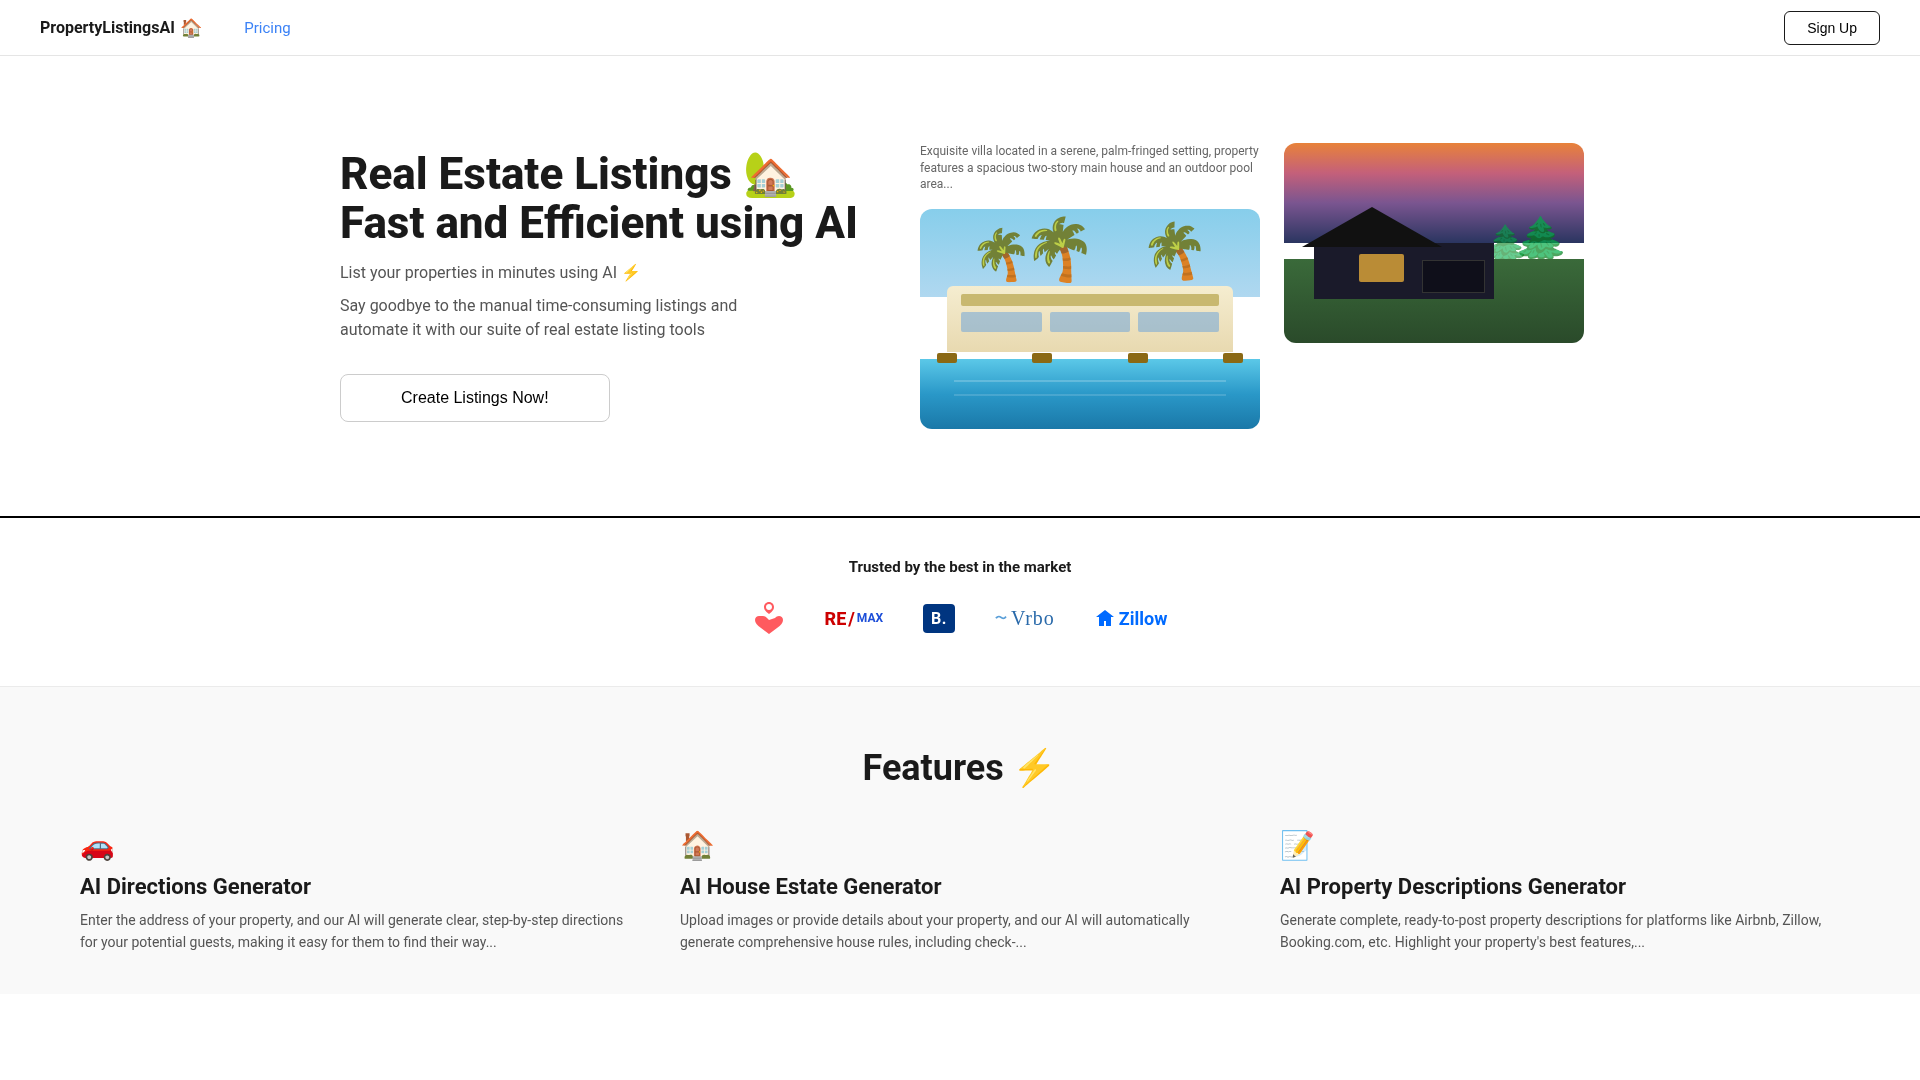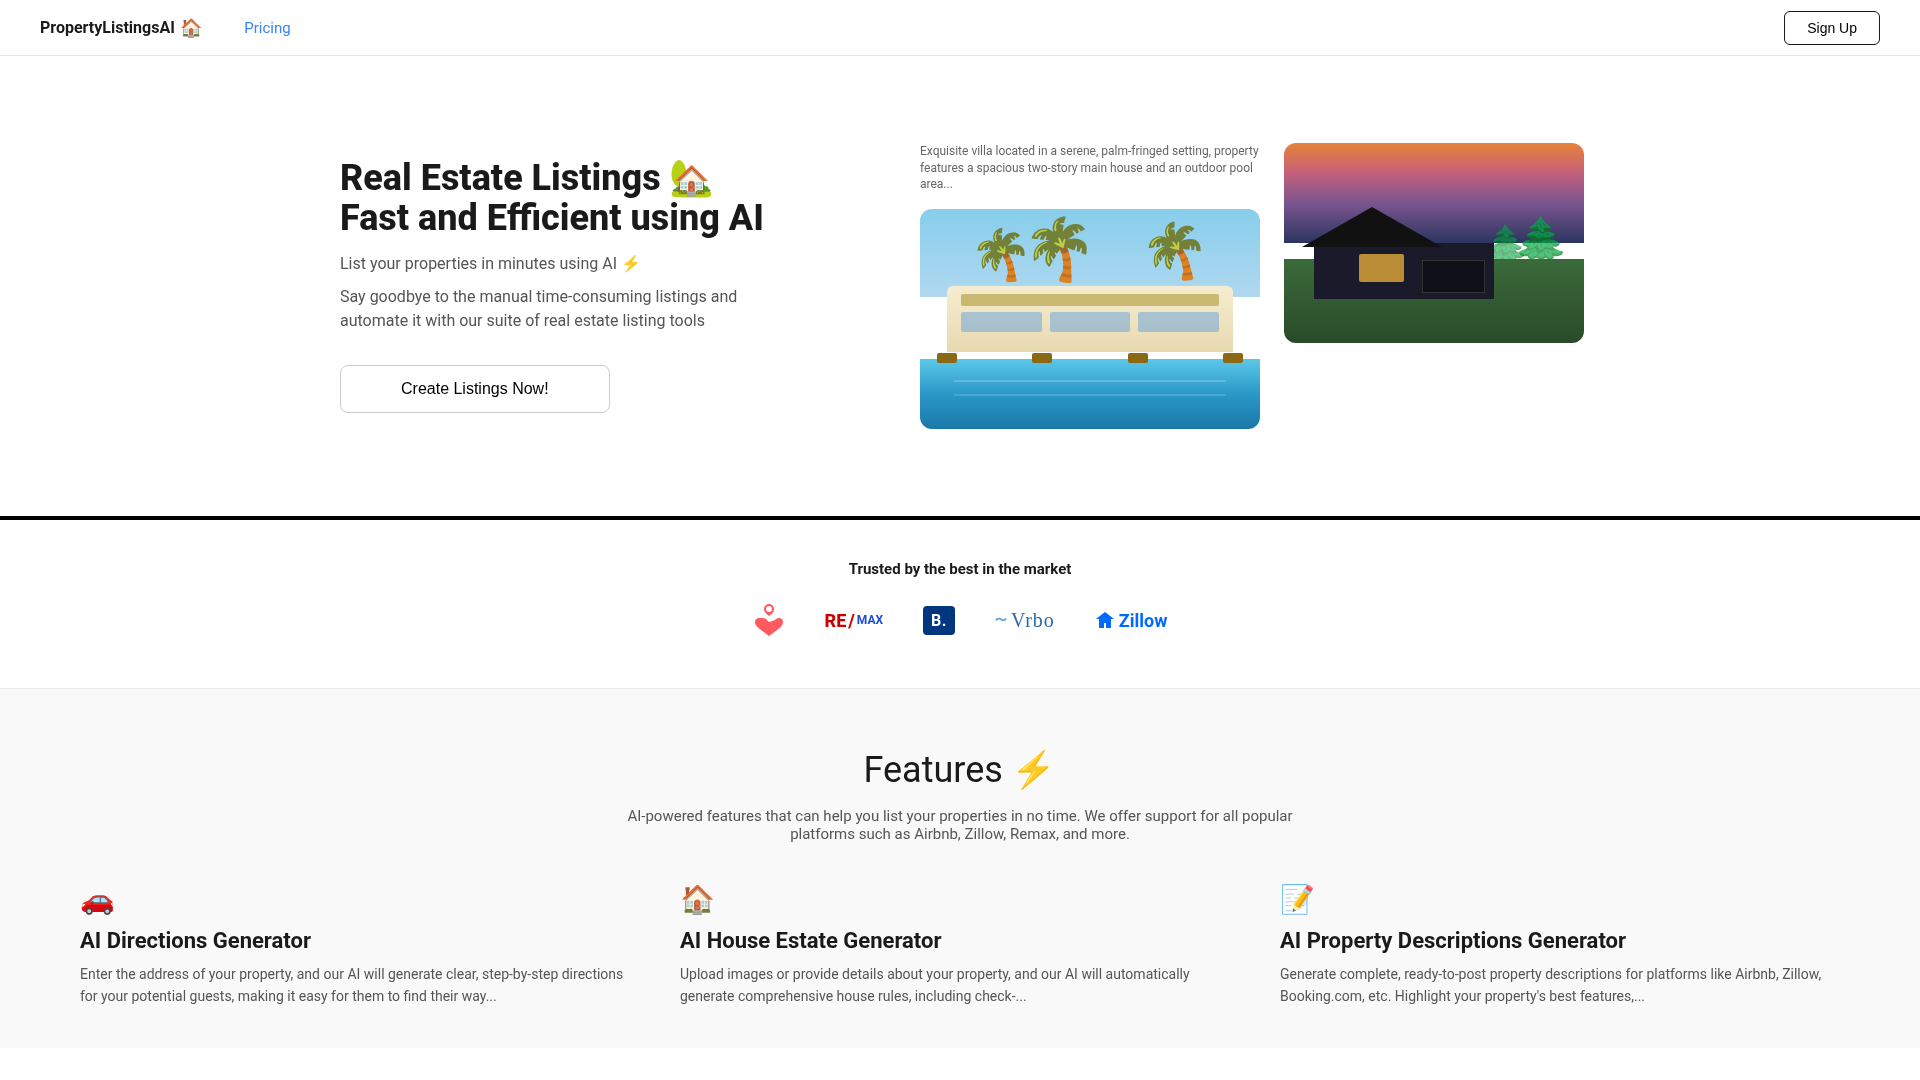--- a/index.html
+++ b/index.html
@@ -21,21 +21,21 @@
       transition: background 0.15s;
     }
 
     
     .hero {
       display: flex; align-items: center; justify-content: space-between;
       padding: 60px 80px 60px 80px; max-width: 1400px; margin: 0 auto;
       min-height: 460px;
     }
     .hero-left { flex: 0 0 520px; }
-    .hero-title { font-size: 36px; font-weight: 800; line-height: 1.1; margin-bottom: 16px; }
+    .hero-title { font-size: 44px; font-weight: 800; line-height: 1.1; margin-bottom: 16px; }
     .hero-subtitle { font-size: 16px; color: #555; margin-bottom: 12px; }
     .hero-desc { font-size: 16px; color: #555; line-height: 1.5; margin-bottom: 32px; max-width: 460px; }
     .btn-cta {
       display: inline-block; padding: 14px 60px; border: 1.5px solid #ccc;
       border-radius: 8px; background: #fff; font-size: 16px; font-weight: 500;
       cursor: pointer; transition: background 0.15s, border-color 0.15s;
     }
 
     
     .hero-right {
@@ -61,41 +61,41 @@
     .villa-scene {
       width: 100%; height: 100%; position: relative; overflow: hidden;
     }
     .villa-sky { position: absolute; top: 0; left: 0; right: 0; height: 40%; background: linear-gradient(180deg, #87CEEB 0%, #b0d8f0 100%); }
     
     .cabin-scene { width: 100%; height: 100%; position: relative; overflow: hidden; }
     .cabin-sky { position: absolute; top: 0; left: 0; right: 0; height: 50%; background: linear-gradient(180deg, #e8823a 0%, #c4607a 30%, #7a5590 60%, #2a3560 100%); }
 
     
     .trusted-section {
-      padding: 40px 40px 50px; text-align: center; border-top: 4px solid #000000;
+      padding: 40px 40px 50px; text-align: center; border-top: 2px solid #000000;
     }
     .trusted-title { font-size: 15px; font-weight: 700; margin-bottom: 24px; }
     .brands-row { display: flex; align-items: center; justify-content: center; gap: 40px; flex-wrap: wrap; }
     .brand-item { display: flex; align-items: center; font-size: 15px; font-weight: 600; }
     .brand-remax { display: flex; align-items: center; gap: 2px; }
     .remax-re { color: #cc0000; font-weight: 800; font-size: 18px; }
     .remax-slash { color: #cc0000; font-weight: 800; font-size: 18px; }
     .remax-max { color: #1d4ed8; font-weight: 700; font-size: 12px; }
     .brand-booking {
       background: #003580; color: #fff; padding: 5px 8px; border-radius: 4px;
       font-size: 16px; font-weight: 700; letter-spacing: 0.5px;
     }
     .brand-zillow { display: flex; align-items: center; gap: 4px; color: #006aff; font-weight: 700; font-size: 18px; }
 
     
     .features-section {
       background: #f9f9f9; padding: 60px 80px 40px; border-top: 1px solid #ebebeb;
     }
     .features-header { text-align: center; margin-bottom: 40px; }
-    .features-title { font-size: 36px; font-weight: 400; margin-bottom: 16px; }
+    .features-title { font-size: 36px; font-weight: 700; margin-bottom: 4px; }
     .features-subtitle { font-size: 15px; color: #555; max-width: 700px; margin: 0 auto; }
     .features-grid { display: grid; grid-template-columns: 1fr 1fr 1fr; gap: 40px; }
     .feature-card { }
     .feature-icon { font-size: 28px; margin-bottom: 12px; }
     .feature-name { font-size: 22px; font-weight: 700; margin-bottom: 10px; }
     .feature-desc { font-size: 14px; color: #555; line-height: 1.6; }
   </style>
 </head>
 <body>
 
@@ -211,21 +211,20 @@
         <path d="M10 2L1 9h3v9h5v-5h2v5h5V9h3z" fill="#006aff"></path>
       </svg>
       <span style="color:#006aff;font-weight:700;font-size:18px;">Zillow</span>
     </div>
   </div>
 </section>
 
 <section class="features-section">
   <div class="features-header">
     <h2 class="features-title">Features ⚡</h2>
-    <p class="features-subtitle">AI-powered features that can help you list your properties in no time. We offer support for all popular platforms such as Airbnb, Zillow, Remax, and more.</p>
   </div>
   <div class="features-grid">
     <div class="feature-card">
       <div class="feature-icon">🚗</div>
       <h3 class="feature-name">AI Directions Generator</h3>
       <p class="feature-desc">Enter the address of your property, and our AI will generate clear, step-by-step directions for your potential guests, making it easy for them to find their way...</p>
     </div>
     <div class="feature-card">
       <div class="feature-icon">🏠</div>
       <h3 class="feature-name">AI House Estate Generator</h3>

